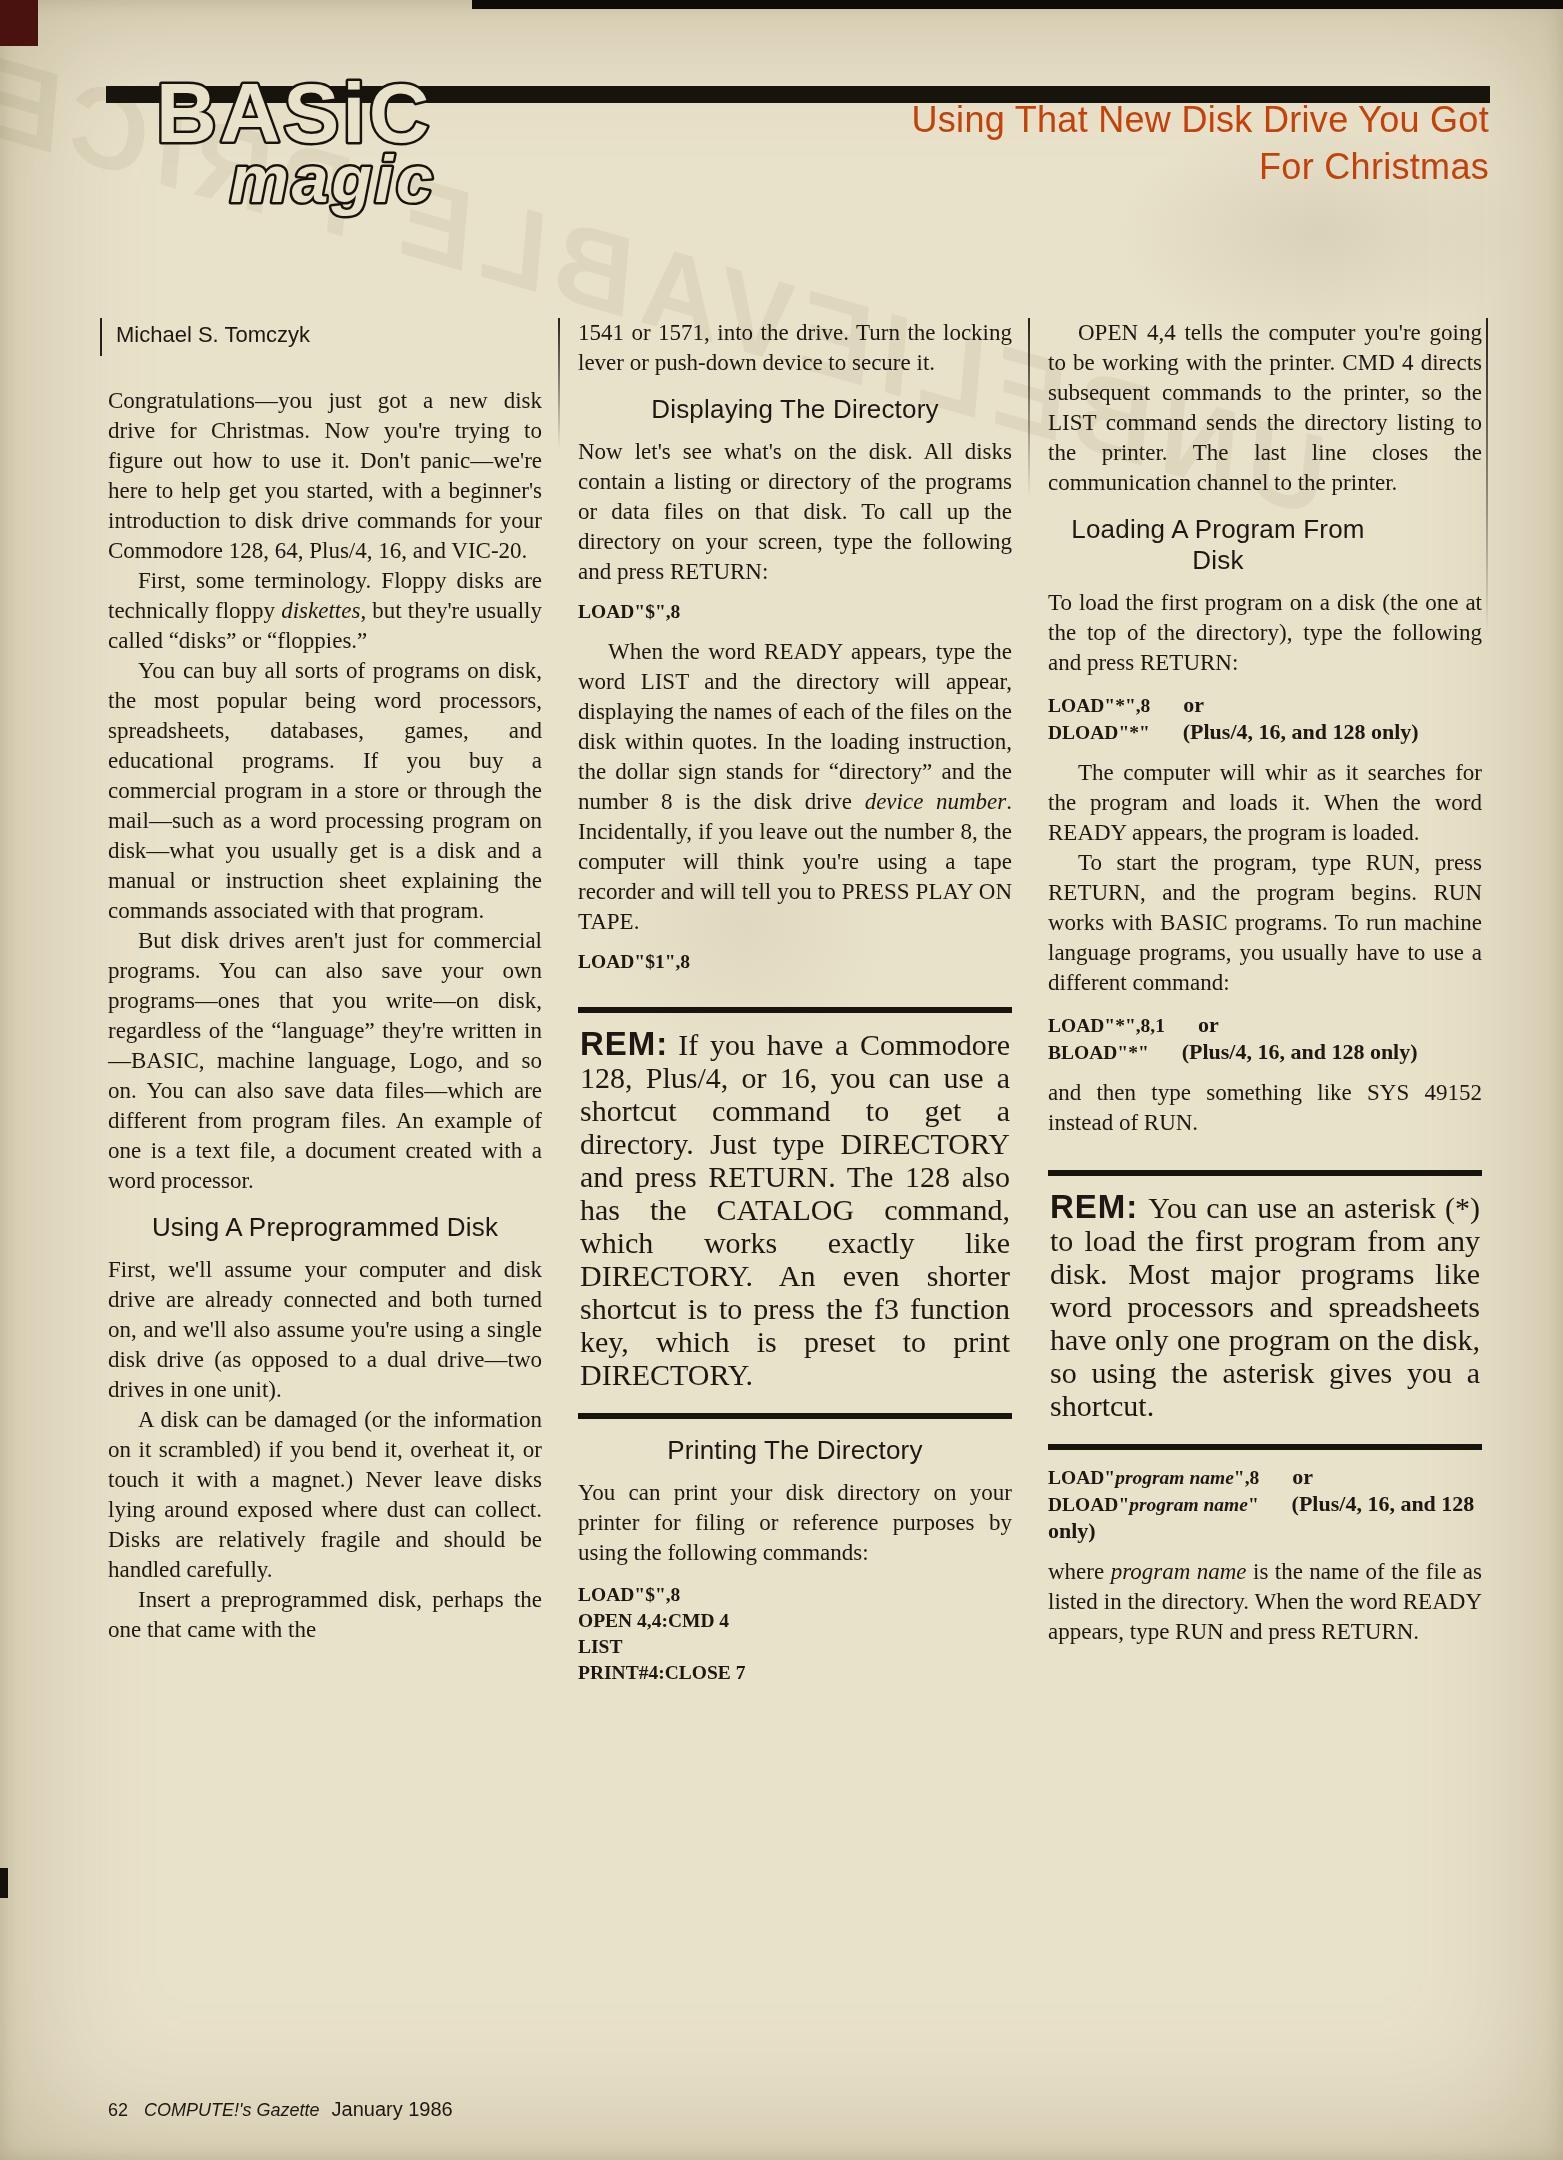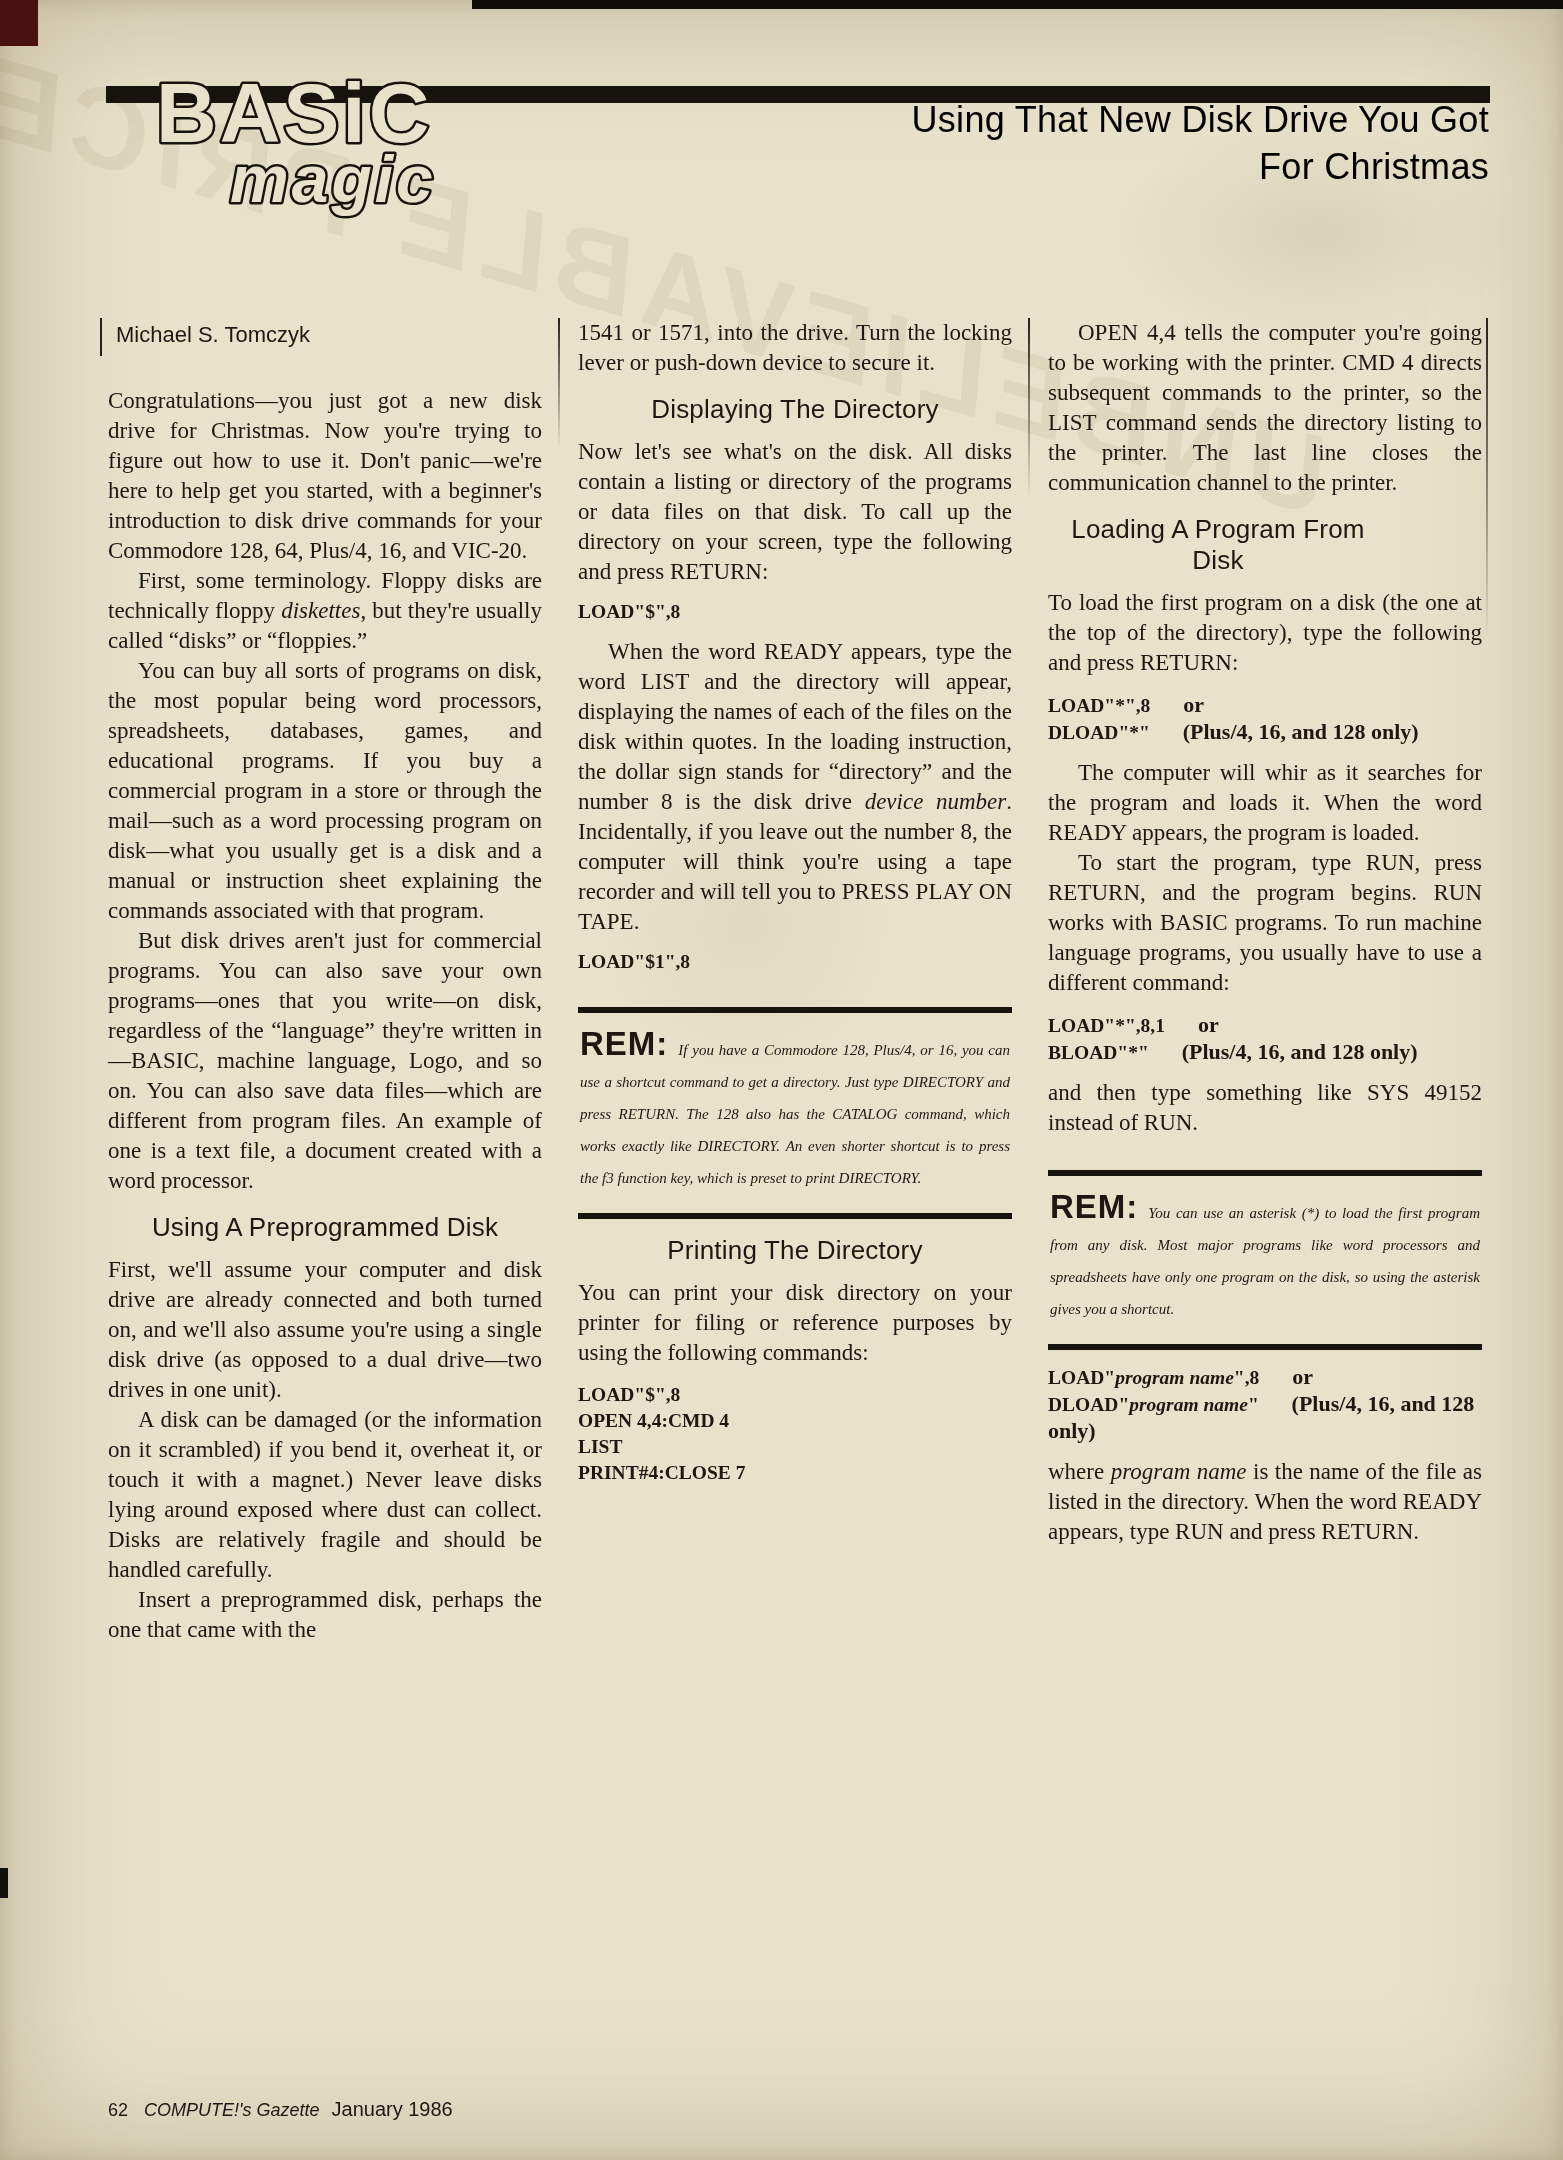--- a/index.html
+++ b/index.html
@@ -33,21 +33,21 @@
   .logo { position:absolute; left:146px; top:54px; }
   .logo text {
     font-family:"Liberation Sans", sans-serif; font-weight:700;
     fill:#e9e2ca; stroke:#17130d; stroke-width:5; stroke-linejoin:round; paint-order:stroke fill;
   }
   .logo-basic { font-size:84px; letter-spacing:3px; }
   .logo-magic { font-size:66px; font-style:italic; letter-spacing:3px; }
   .article-title {
     position:absolute; right:74px; top:96px; text-align:right;
     font-family:"Liberation Sans", sans-serif; font-size:36px; line-height:47px;
-    letter-spacing:0.3px; color:#000000;
+    letter-spacing:0.3px; color:#c2410c;
   }
 
   
   .vrule { position:absolute; width:2px; background:#24201a; }
   .vr-byline { left:100px; top:318px; height:38px; }
   .vr-g1 { left:558px; top:318px; height:130px; background:linear-gradient(#24201a, rgba(36,32,26,0)); }
   .vr-g2 { left:1028px; top:318px; height:180px; background:linear-gradient(#24201a, rgba(36,32,26,0)); }
   .vr-right { left:1486px; top:318px; height:320px; background:linear-gradient(#24201a, rgba(36,32,26,0)); }
 
   
@@ -66,21 +66,21 @@
   .code .rm { font-weight:700; font-size:22px;margin-left:28px; }
   .code .bi { font-style:italic; }
   .codeblock { margin:14px 0 0; }
   .codeblock .code { margin:0; }
   span.i { font-style:italic; }
   .rem { border-top:6px solid #17130d; border-bottom:6px solid #17130d; margin:32px 0 12px; padding:16px 2px 20px; }
   .rem-label {
     font-family:"Liberation Sans", sans-serif; font-weight:700; font-style:normal;
     font-size:33px; letter-spacing:1px; padding-right:10px;
   }
-  .rem-text { font-style:italic; font-size:15px; }
+  .rem-text { font-size:30px; }
 
   
   .pagefoot { position:absolute; left:108px; top:2098px; font-family:"Liberation Sans", sans-serif; font-size:18px; }
   .pagefoot .pg { margin-right:16px; }
   .pagefoot .mag { font-style:italic; margin-right:12px; }
   .pagefoot .iss { font-size:20px; }
 </style>
 </head>
 <body>
 

